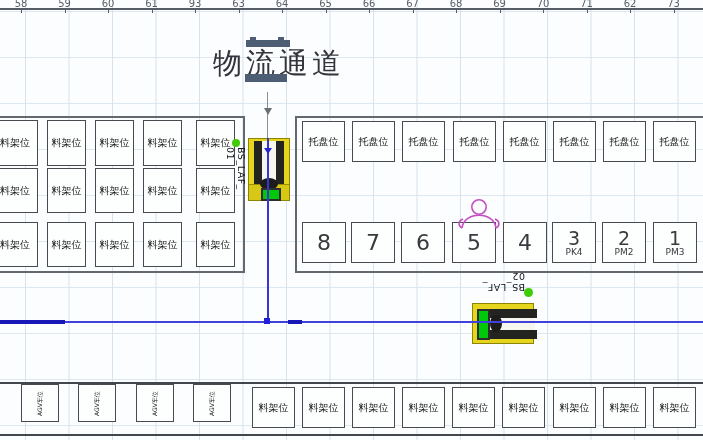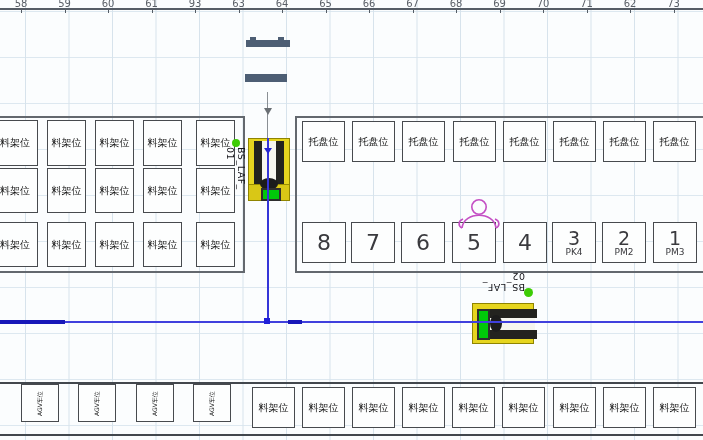--- a/index.html
+++ b/index.html
@@ -108,20 +108,23 @@
       <span class="ruler-num" style="left: 543px;">70</span>
       <span class="ruler-tick" style="left: 543px;"></span>
       <span class="ruler-num" style="left: 586.5px;">71</span>
       <span class="ruler-tick" style="left: 586.5px;"></span>
       <span class="ruler-num" style="left: 630px;">62</span>
       <span class="ruler-tick" style="left: 630px;"></span>
       <span class="ruler-num" style="left: 673.5px; text-align: center;">73</span>
       <span class="ruler-tick" style="left: 673.5px;"></span>
     </div>
 
+  <div class="title-wrap">
+    <span>物流通道</span>
+  </div>
   <div class="selbar selbar1">
       <i class="n1"></i>
       <i class="n2"></i>
     </div>
   <div class="selbar selbar2"></div>
 
   <div class="block left-block"></div>
   <div class="block right-block"></div>
 
   <div id="slots-root">

